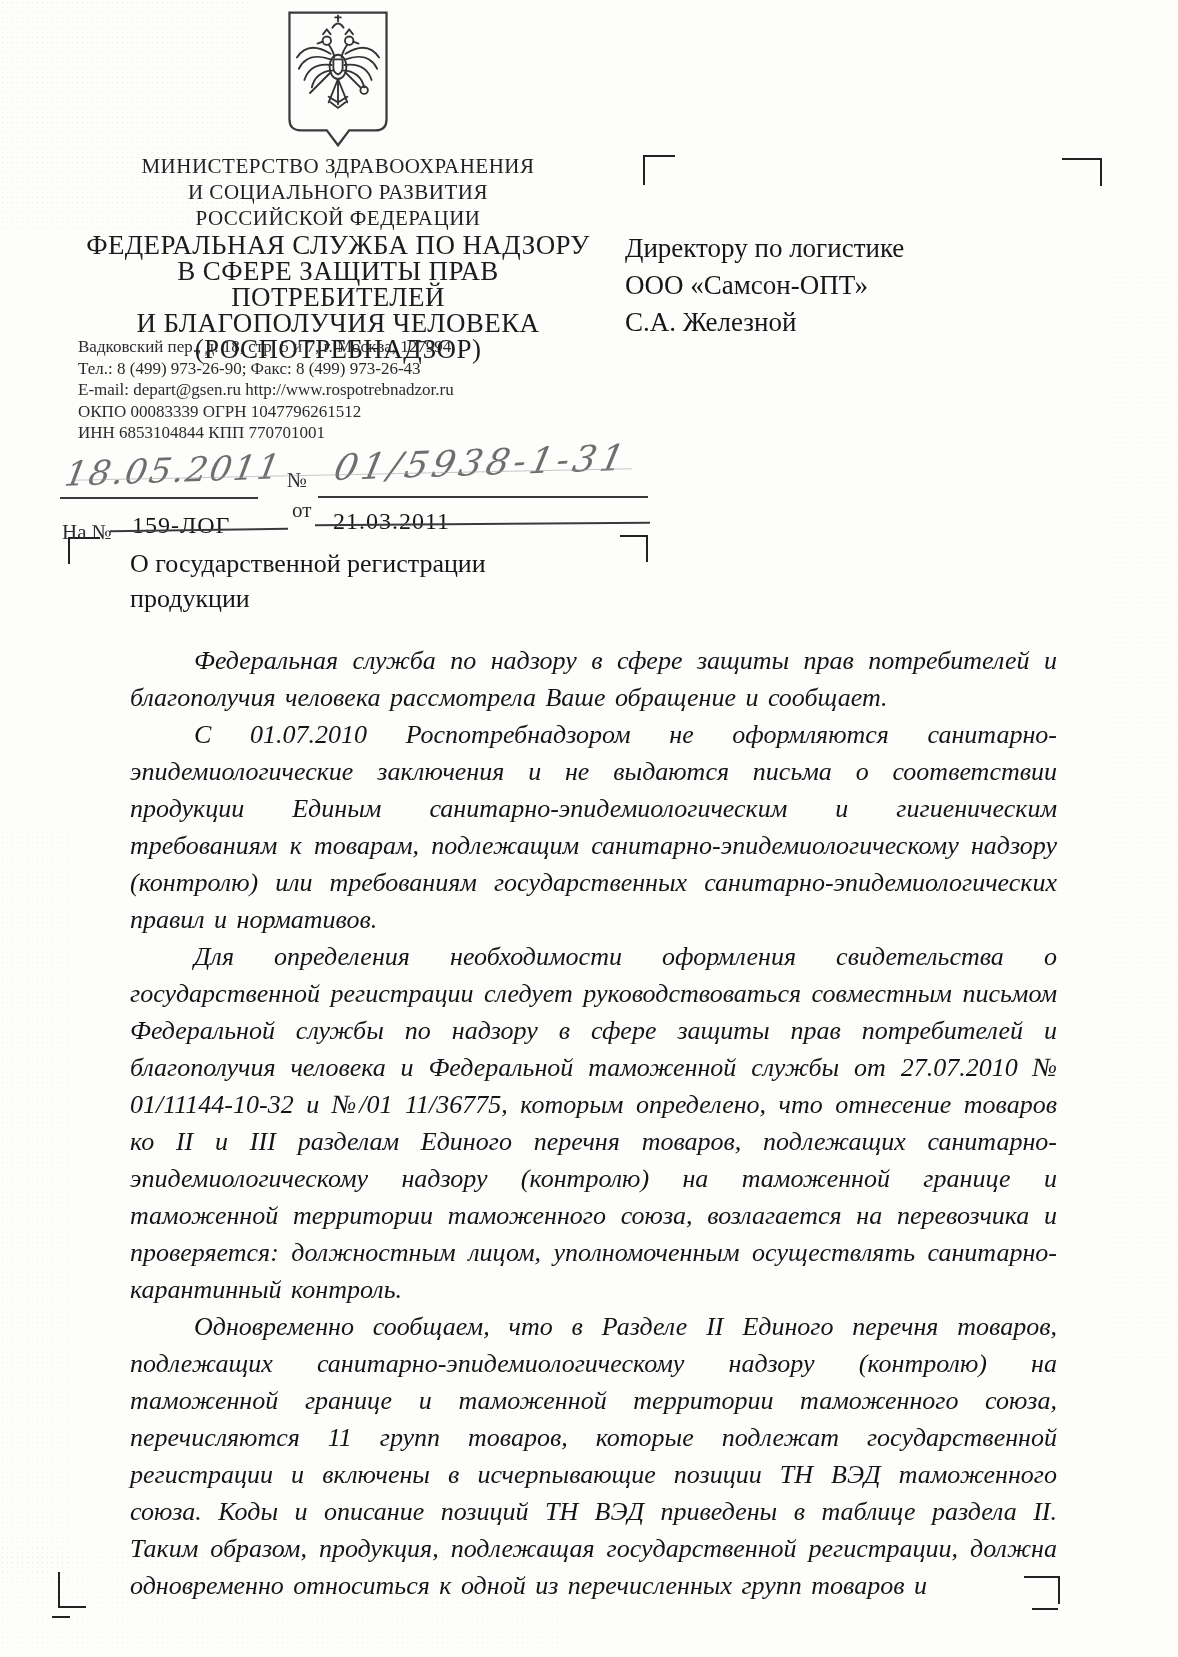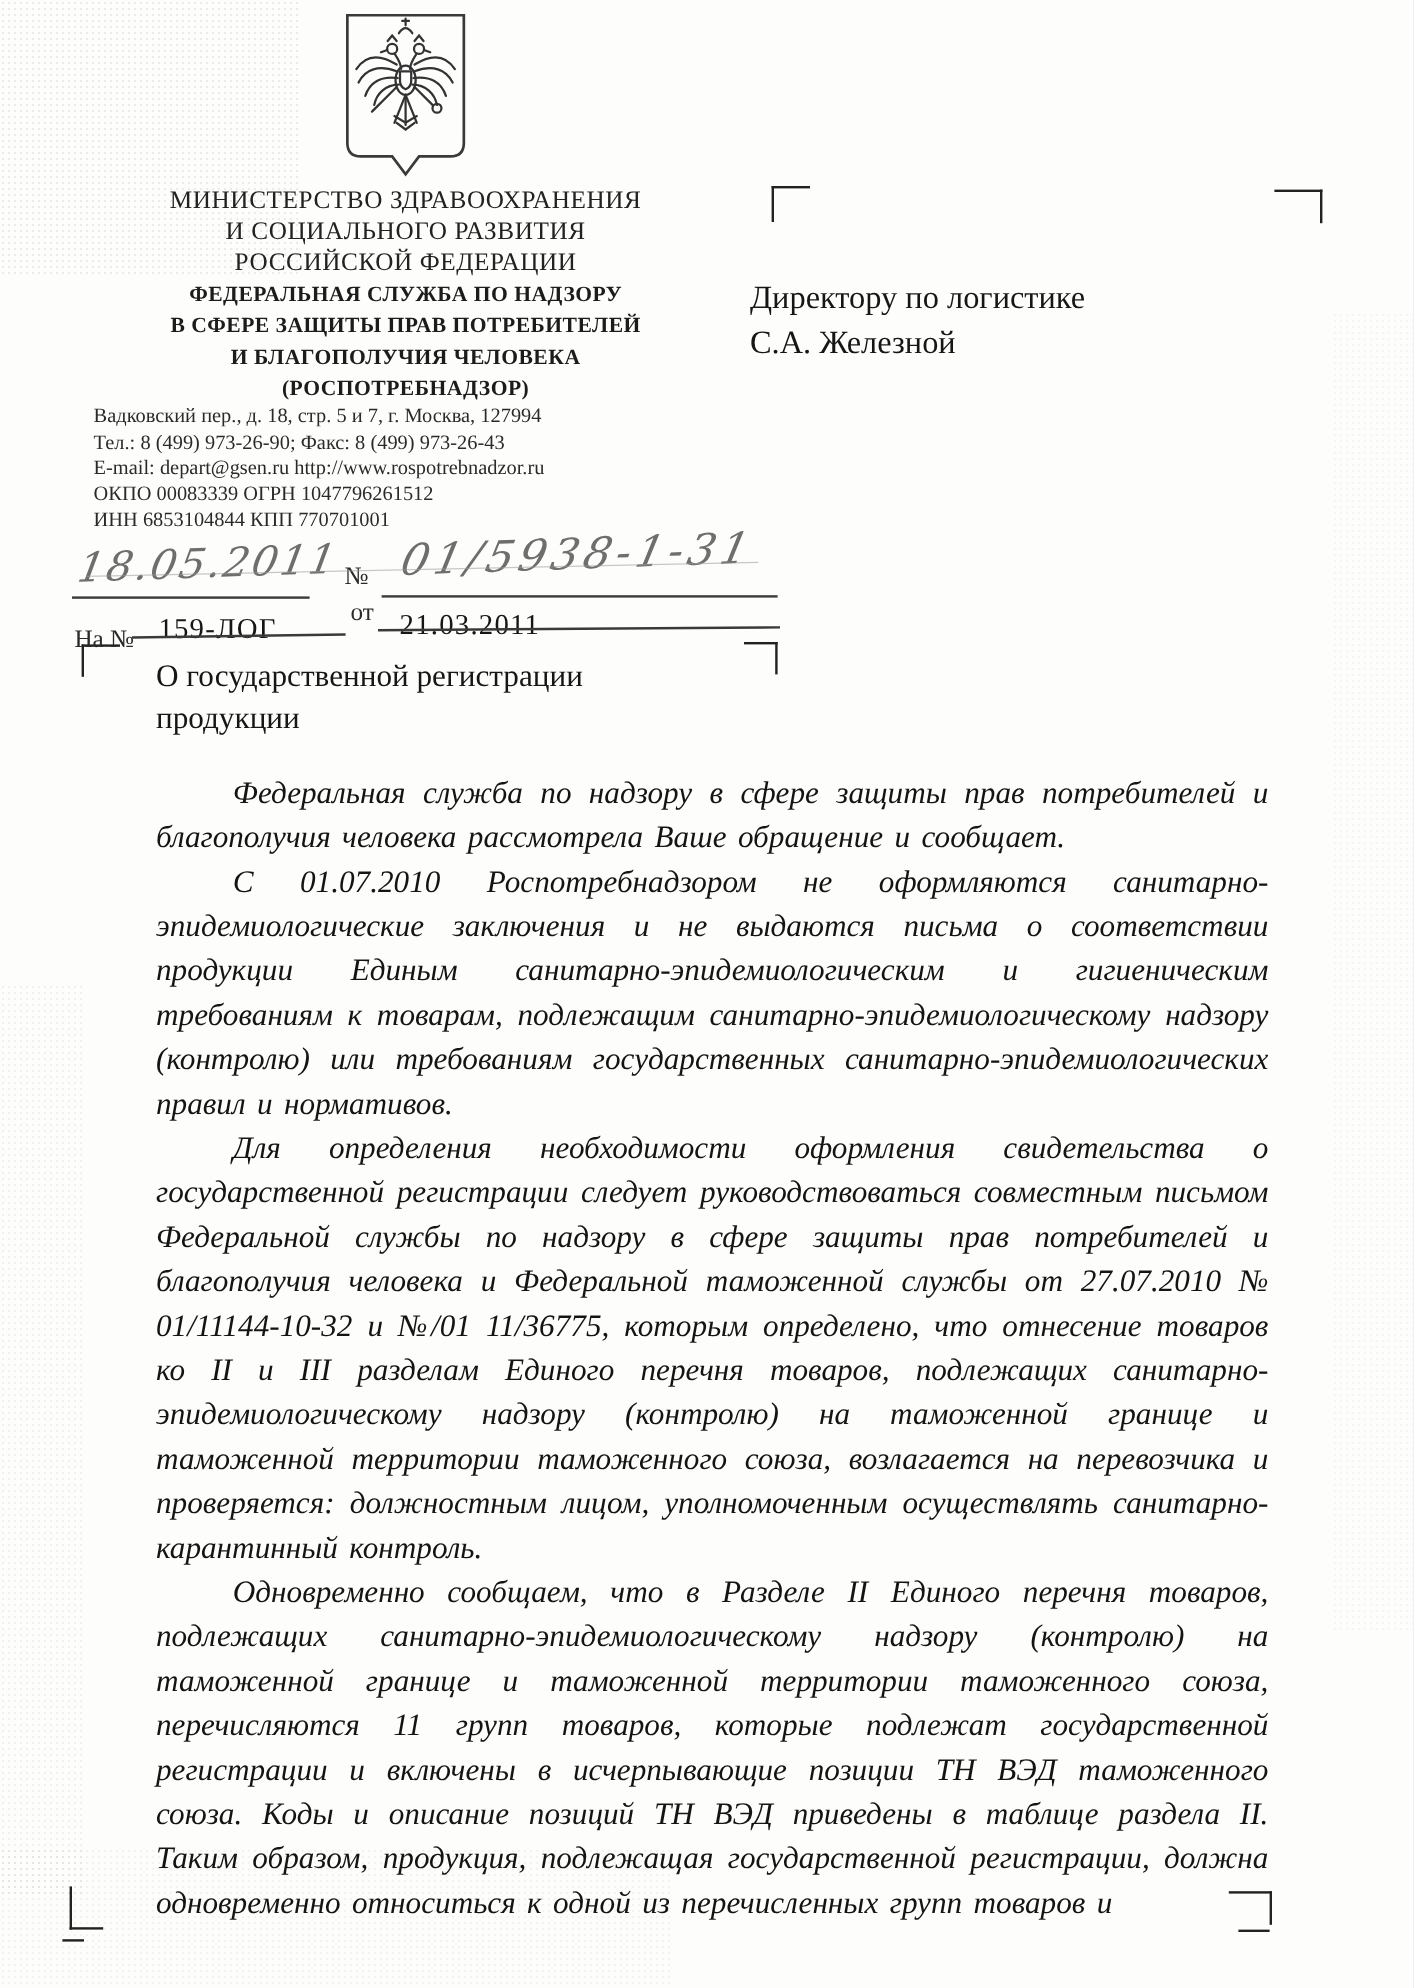--- a/index.html
+++ b/index.html
@@ -21,21 +21,21 @@
   .noise.rs{left:1110px;top:260px;width:68px;height:1100px;opacity:.08;}
 
   
   .emblem{position:absolute;left:282px;top:8px;width:112px;height:142px;}
   .ministry{
     position:absolute;left:88px;top:153px;width:500px;text-align:center;
     font-size:21px;line-height:26px;letter-spacing:.5px;color:#222;
   }
   .service{
     position:absolute;left:78px;top:232px;width:520px;text-align:center;
-    font-weight:bold;font-size:18px;line-height:26px;letter-spacing:.4px;color:#1c1c1c;
+    font-weight:normal;font-size:27px;line-height:26px;letter-spacing:.4px;color:#1c1c1c;
   }
   .contacts{
     position:absolute;left:78px;top:336px;width:520px;
     font-size:17px;line-height:21.5px;color:#2a2a2a;
   }
 
   
   .addressee{
     position:absolute;left:625px;top:230px;width:420px;
     font-size:27px;line-height:37px;color:#161616;
@@ -161,20 +161,21 @@
   <div class="contacts">
     <div>Вадковский пер., д. 18, стр. 5 и 7,  г. Москва, 127994</div>
     <div>Тел.: 8 (499) 973-26-90; Факс: 8 (499) 973-26-43</div>
     <div>E-mail: depart@gsen.ru  http://www.rospotrebnadzor.ru</div>
     <div>ОКПО 00083339  ОГРН 1047796261512</div>
     <div>ИНН 6853104844  КПП 770701001</div>
   </div>
 
   <div class="addressee">
     <div>Директору по логистике</div>
+    <div>ООО «Самсон-ОПТ»</div>
     <div>С.А. Железной</div>
   </div>
 
   <div class="bracket br-tl-addr"></div>
   <div class="bracket br-tr-addr"></div>
   <div class="bracket br-ml"></div>
   <div class="bracket br-mr"></div>
   <div class="bracket br-bl"></div>
   <div class="bracket br-bl-dash"></div>
   <div class="bracket br-br"></div>

